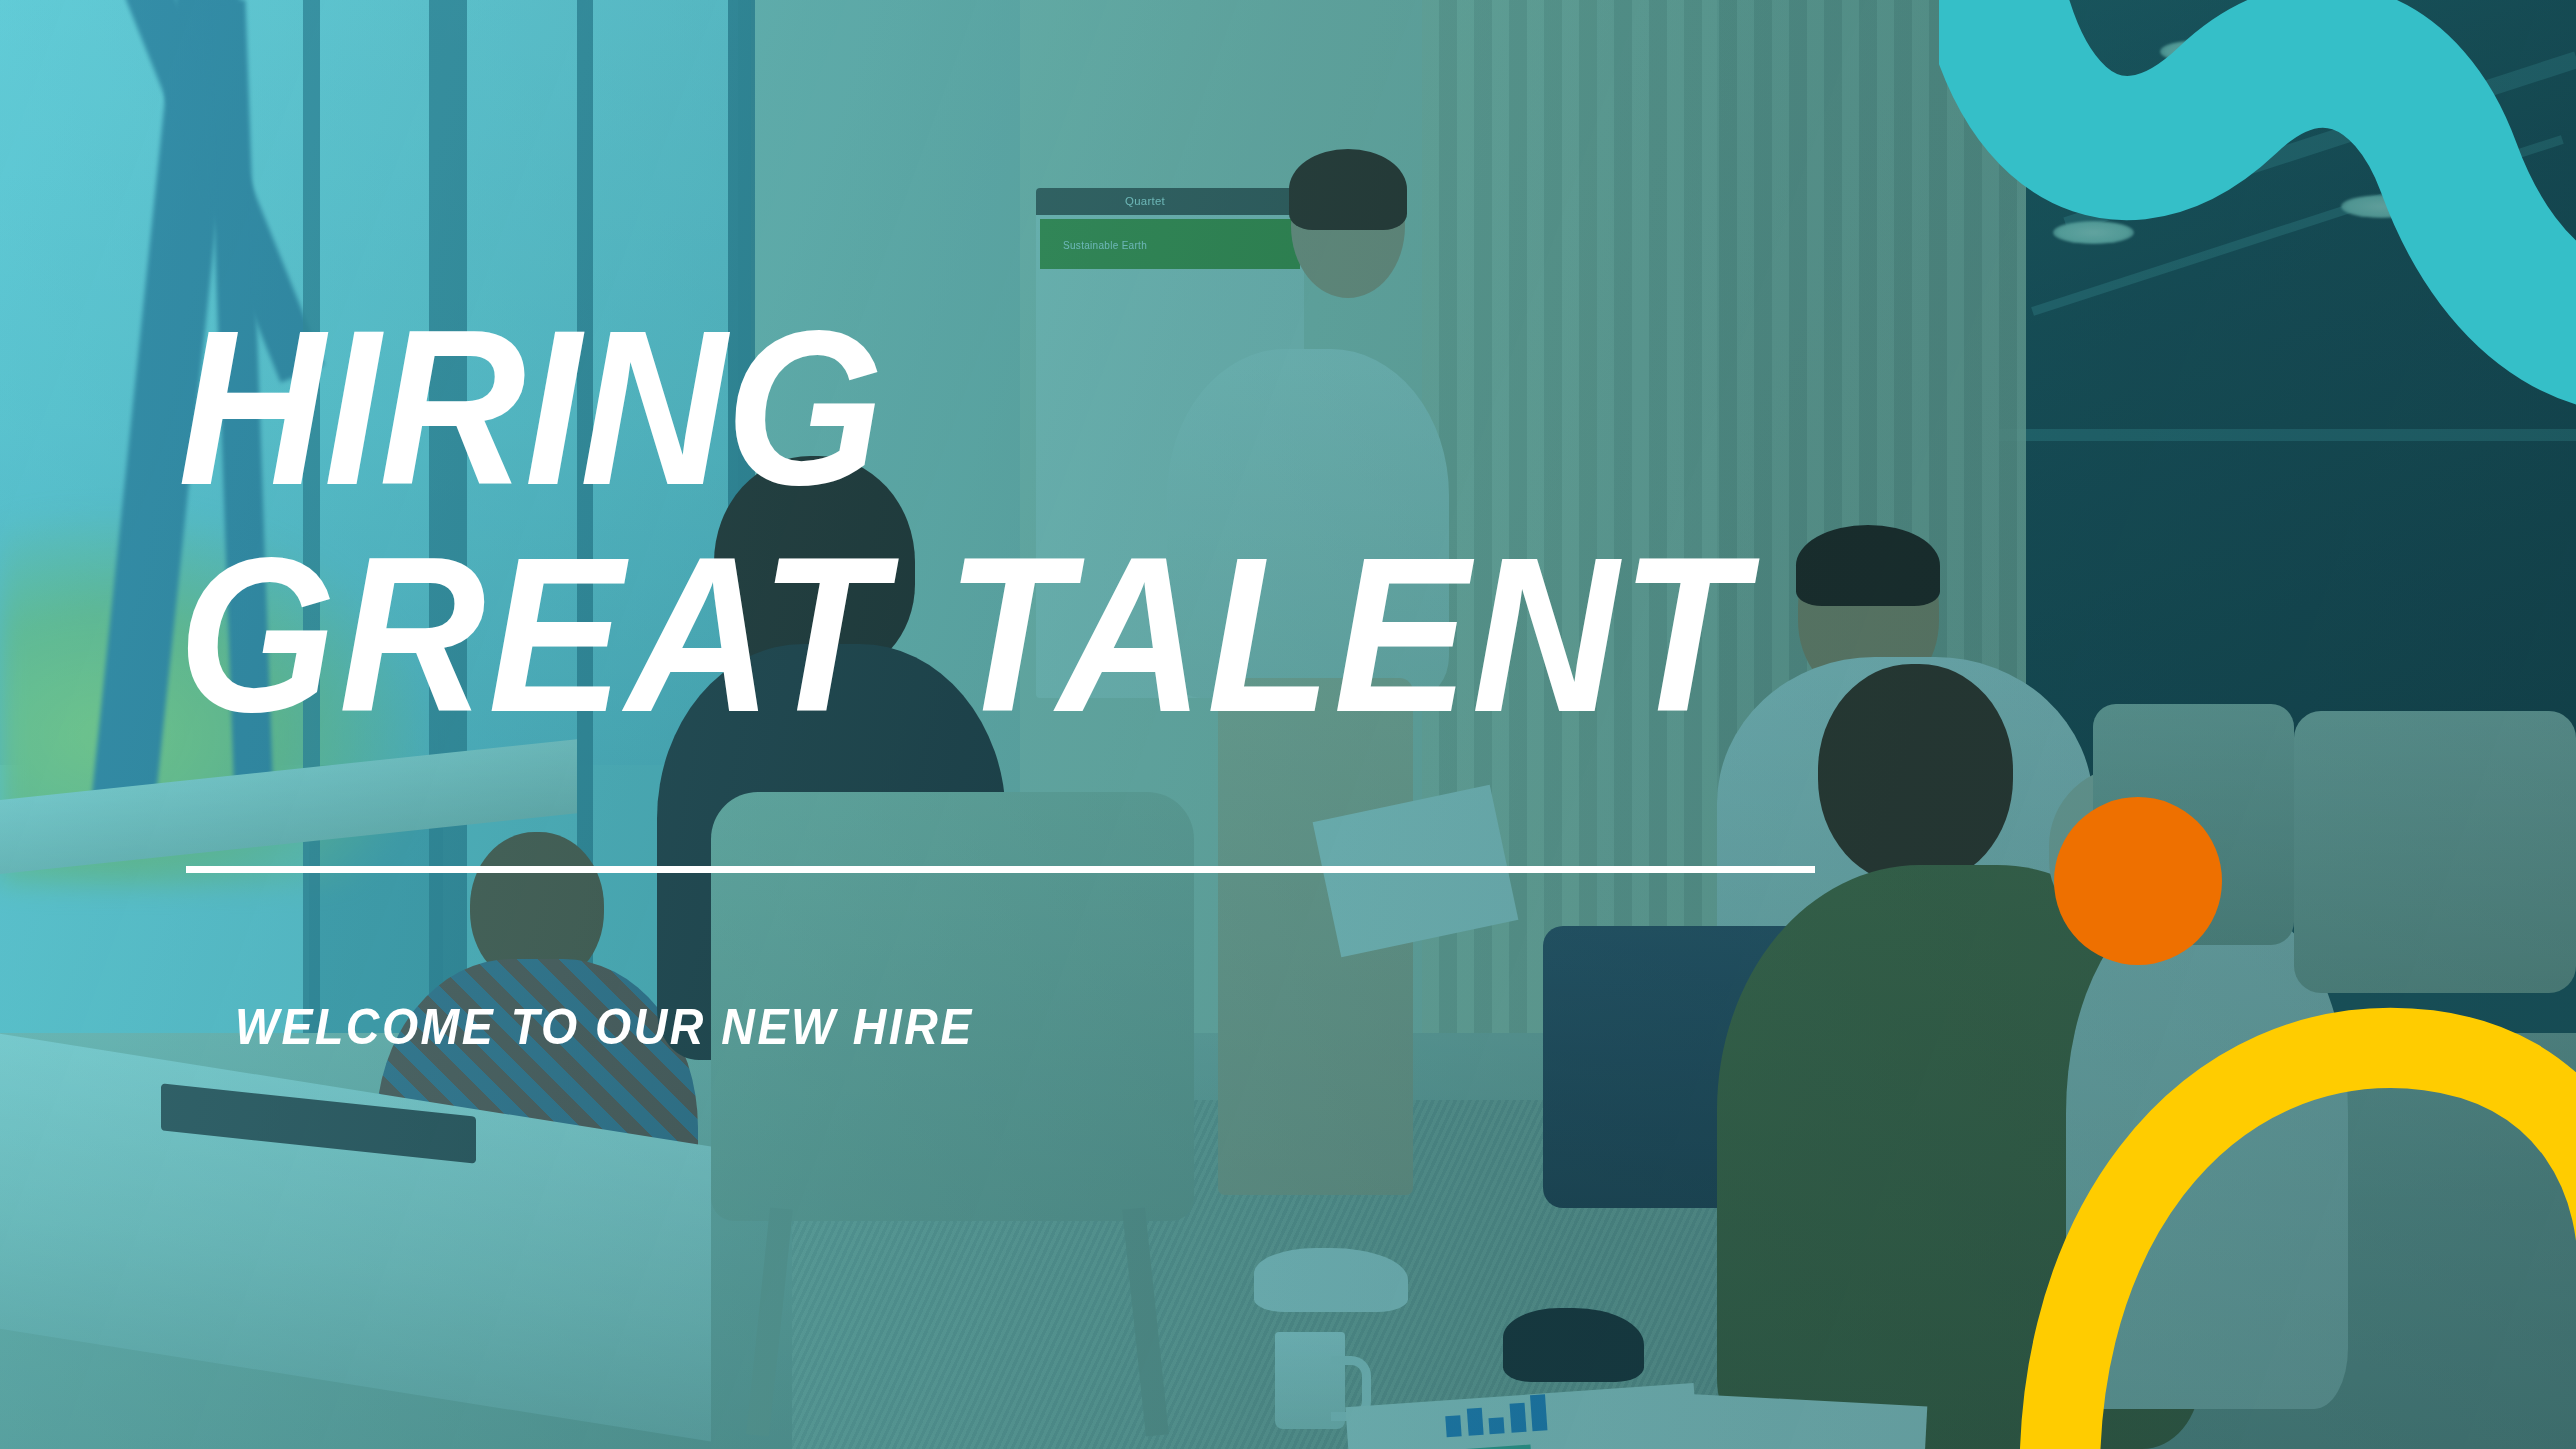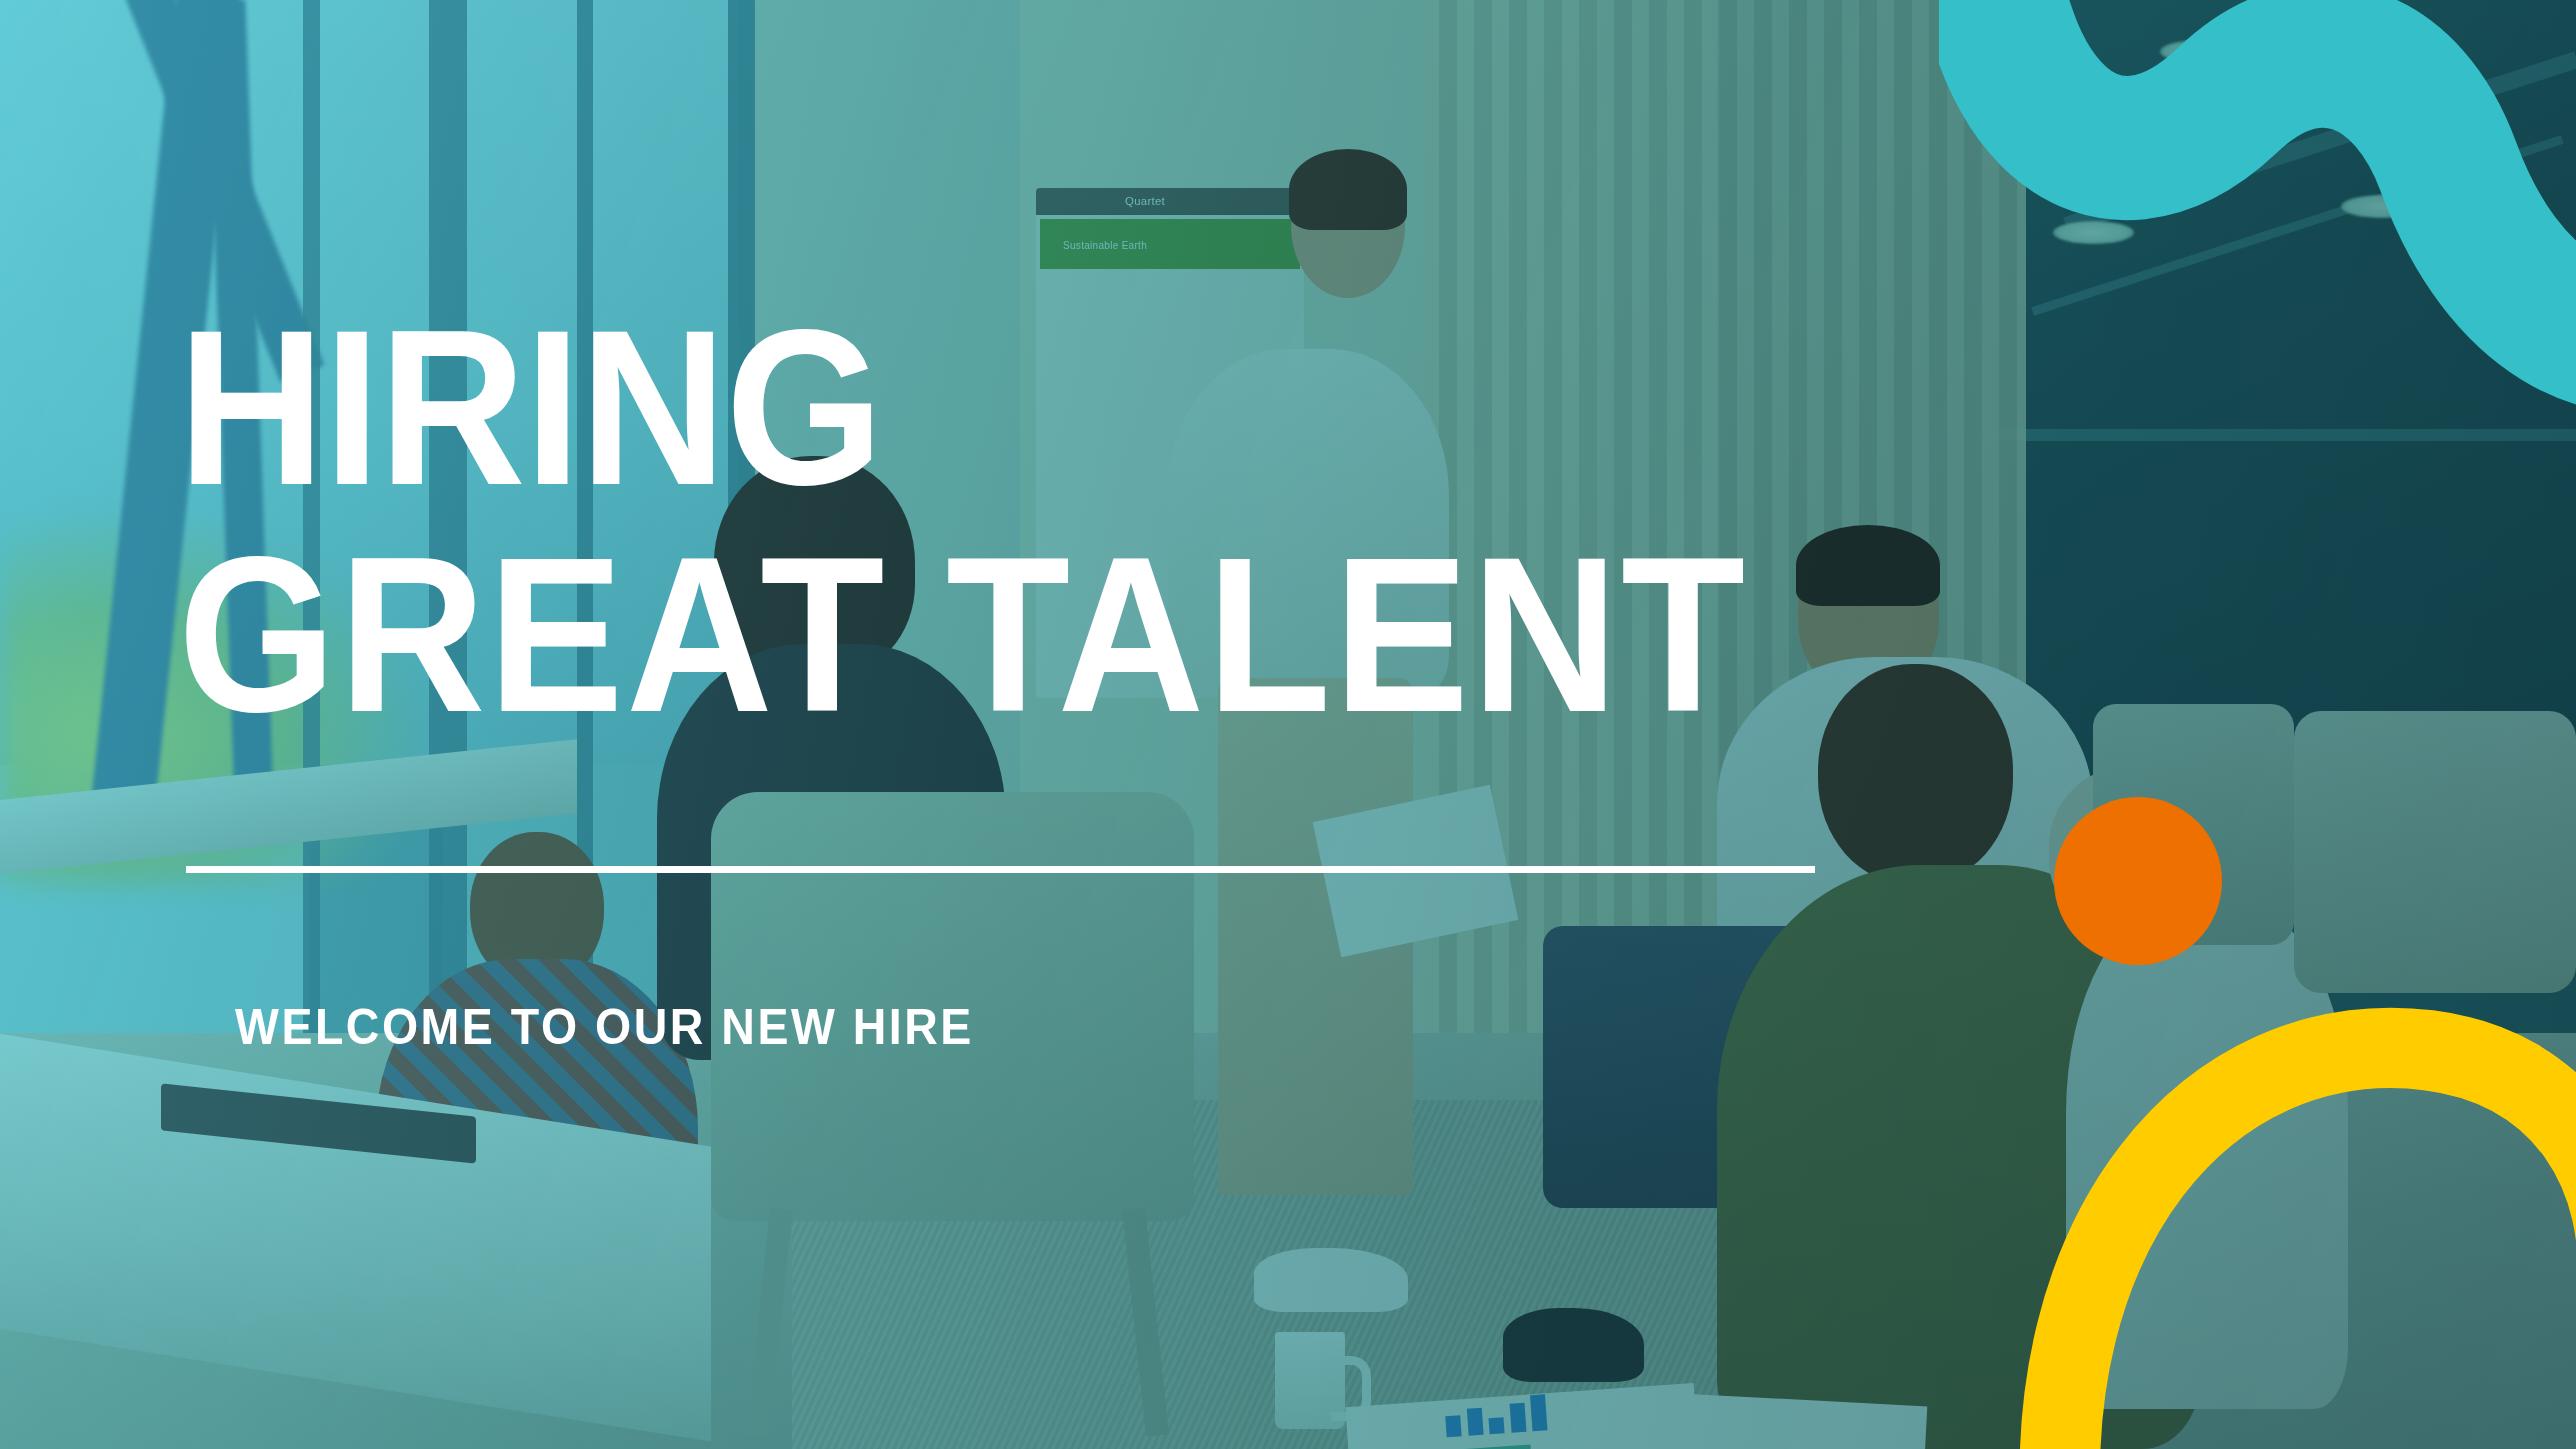--- a/index.html
+++ b/index.html
@@ -144,21 +144,21 @@
 
   
   .deco { position:absolute; }
   .squiggle { top:-101px; right:-47px; width:684px; height:510px; }
   .circle-orange {
     top:797px; left:2054px; width:168px; height:168px; border-radius:50%;
   }
   .arc-yellow { right:-27px; bottom:-94px; width:617px; height:590px; }
 
   
-  .content { position:absolute; inset:0; }
+  .content { position:absolute; inset:0;font-style:italic; }
 
   .title-line {
     position:absolute; left:178px;
     color:#ffffff;
     font-family:"Liberation Sans Narrow","Liberation Sans", sans-serif;
     font-weight:700;
     line-height:.78;
     letter-spacing:-1.3px;
     white-space:nowrap;
     transform:scaleX(.92);

